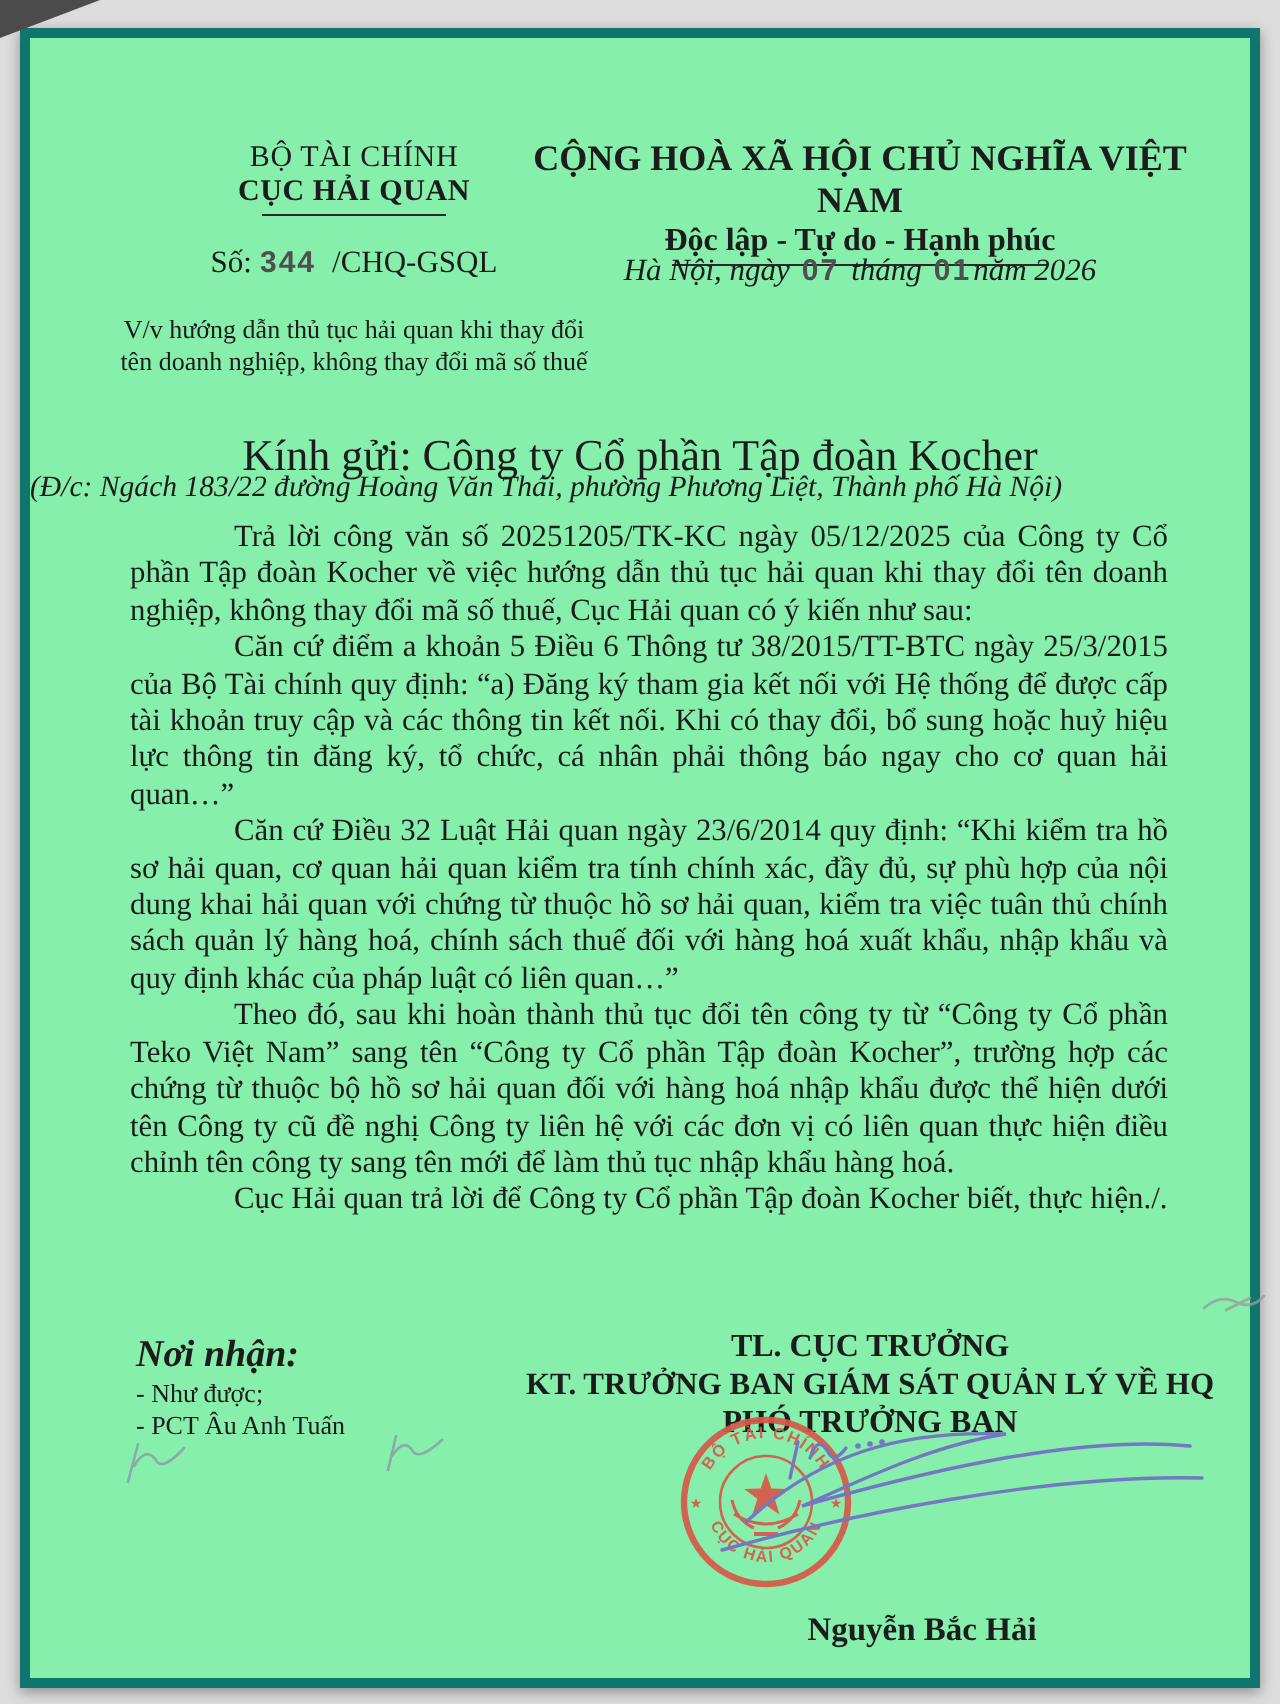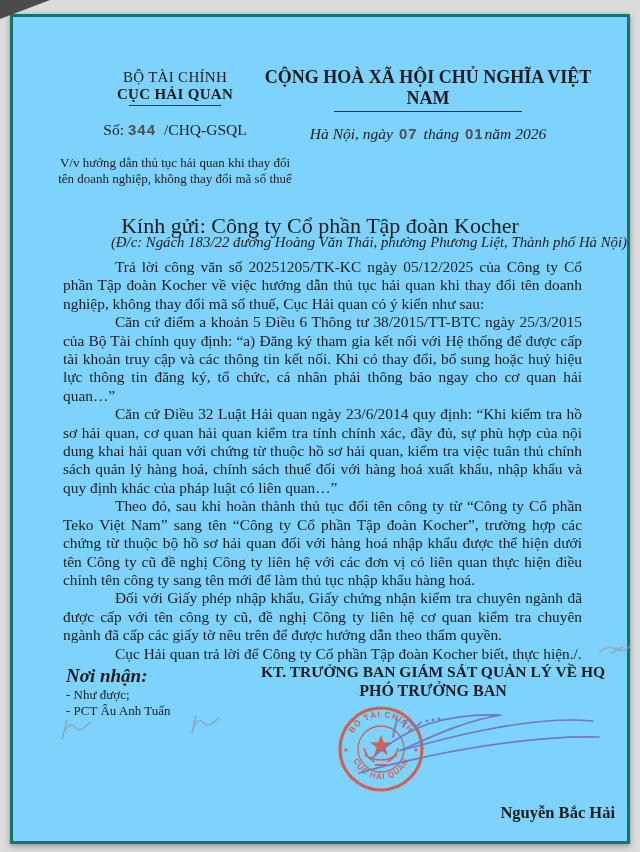--- a/index.html
+++ b/index.html
@@ -12,22 +12,22 @@
     overflow: hidden;
   }
   .scan-corner {
     position: absolute; top: 0; left: 0; z-index: 5;
     width: 0; height: 0;
     border-top: 19px solid #4b4b4b;
     border-right: 50px solid transparent;
   }
   .page {
     position: absolute; top: 14px; left: 10px; right: 10px; bottom: 8px;
-    background: #7dd3fc;
-    border: 3px solid #0f766e;
+    background: #86efac;
+    border: 5px solid #0f766e;
     box-shadow: 0 2px 6px rgba(0,0,0,.35);
   }
   .abs { position: absolute; }
 
   
   .org-block   { top: 52px;  left: 47px;  width: 230px; text-align: center; }
   .org-parent  { font-size: 15px; letter-spacing: .3px; }
   .org-name    { font-size: 15px; font-weight: bold; letter-spacing: .3px; }
   .rule        { border-top: 1.6px solid #2a2a2a; margin: 2px auto 0; }
   .rule-org    { width: 92px; }
@@ -46,38 +46,38 @@
                font-style: italic; font-size: 15.5px; white-space: nowrap; }
   .date-line .stamped { font-style: normal; }
   .d-day   { margin: 0 6px; }
   .d-month { margin-left: 6px; margin-right: 1px; }
 
   .subject { top: 138px; left: 42px; width: 240px; text-align: center;
              font-size: 13px; line-height: 15.5px; }
 
   
   .salutation { top: 196px; left: 0; width: 100%; text-align: center; font-size: 22px; }
-  .address    { top: 217px; left: 0; width: 100%; text-align: right;
+  .address    { top: 217px; left: 0; width: 100%; text-align: left;
                 font-style: italic; font-size: 14.8px; white-space: nowrap; }
 
   
   .body-text { top: 241px; left: 50px; width: 519px; }
   .bp { font-size: 15.4px; line-height: 18.4px; text-align: justify; text-indent: 52px; }
   .q  { }
 
   
   .noi-nhan { top: 648px; left: 53px; width: 200px; }
   .noi-nhan-label { font-size: 19px; font-weight: bold; font-style: italic; }
   .noi-nhan-item  { font-size: 13px; line-height: 15.5px; }
 
   .sign-title { top: 645px; left: 232px; width: 376px; text-align: center; font-weight: bold; }
   .sign-l1 { font-size: 16px;   line-height: 19px; }
   .sign-l2 { font-size: 15.5px; line-height: 19px; white-space: nowrap; }
   .sign-l3 { font-size: 16px;   line-height: 19px; }
-  .signer-name { top: 786px; left: 290px; width: 312px; text-align: right;
+  .signer-name { top: 786px; left: 290px; width: 312px; text-align: center;
                  font-size: 16.5px; font-weight: bold; }
 
   .stamp-wrap { top: 688px; left: 324px; width: 88px; height: 88px; opacity: .92; }
   .sig-wrap   { top: 680px; left: 340px; width: 252px; height: 96px; }
   .mark       { opacity: .75; }
 </style>
 </head>
 <body>
 
 <div class="scan-corner"></div>
@@ -85,20 +85,21 @@
 <div class="page">
 
   <div class="abs org-block">
     <div class="org-parent">BỘ TÀI CHÍNH</div>
     <div class="org-name">CỤC HẢI QUAN</div>
     <div class="rule rule-org"></div>
   </div>
 
   <div class="abs motto-block">
     <div class="motto1">CỘNG HOÀ XÃ HỘI CHỦ NGHĨA VIỆT NAM</div>
+    <div class="motto2">Độc lập - Tự do - Hạnh phúc</div>
     <div class="rule rule-motto"></div>
   </div>
 
   <div class="abs num-line">
     <span>Số:</span><span class="stamped">344</span><span>/CHQ-GSQL</span>
   </div>
 
   <div class="abs date-line">
     <span>Hà Nội, ngày</span><span class="stamped d-day">07</span><span>tháng</span><span class="stamped d-month">01</span><span>năm 2026</span>
   </div>
@@ -106,21 +107,20 @@
   <div class="abs subject">V/v hướng dẫn thủ tục hải quan khi thay đổi tên doanh nghiệp, không thay đổi mã số thuế</div>
 
   <div class="abs salutation">Kính gửi: Công ty Cổ phần Tập đoàn Kocher</div>
   <div class="abs address">(Đ/c: Ngách 183/22 đường Hoàng Văn Thái, phường Phương Liệt, Thành phố Hà Nội)</div>
 
   <div class="abs body-text">
     <p class="bp">Trả lời công văn số 20251205/TK-KC ngày 05/12/2025 của Công ty Cổ phần Tập đoàn Kocher về việc hướng dẫn thủ tục hải quan khi thay đổi tên doanh nghiệp, không thay đổi mã số thuế, Cục Hải quan có ý kiến như sau:</p>
     <p class="bp"><span>Căn cứ điểm a khoản 5 Điều 6 Thông tư 38/2015/TT-BTC ngày 25/3/2015 của Bộ Tài chính quy định: </span><span class="q">“a) Đăng ký tham gia kết nối với Hệ thống để được cấp tài khoản truy cập và các thông tin kết nối. Khi có thay đổi, bổ sung hoặc huỷ hiệu lực thông tin đăng ký, tổ chức, cá nhân phải thông báo ngay cho cơ quan hải quan…”</span></p>
     <p class="bp"><span>Căn cứ Điều 32 Luật Hải quan ngày 23/6/2014 quy định: </span><span class="q">“Khi kiểm tra hồ sơ hải quan, cơ quan hải quan kiểm tra tính chính xác, đầy đủ, sự phù hợp của nội dung khai hải quan với chứng từ thuộc hồ sơ hải quan, kiểm tra việc tuân thủ chính sách quản lý hàng hoá, chính sách thuế đối với hàng hoá xuất khẩu, nhập khẩu và quy định khác của pháp luật có liên quan…”</span></p>
     <p class="bp"><span>Theo đó, sau khi hoàn thành thủ tục đổi tên công ty từ </span><span class="q">“Công ty Cổ phần Teko Việt Nam”</span><span> sang tên </span><span class="q">“Công ty Cổ phần Tập đoàn Kocher”</span><span>, trường hợp các chứng từ thuộc bộ hồ sơ hải quan đối với hàng hoá nhập khẩu được thể hiện dưới tên Công ty cũ đề nghị Công ty liên hệ với các đơn vị có liên quan thực hiện điều chỉnh tên công ty sang tên mới để làm thủ tục nhập khẩu hàng hoá.</span></p>
-    <p class="bp">Đối với Giấy phép nhập khẩu, Giấy chứng nhận kiểm tra chuyên ngành đã được cấp với tên công ty cũ, đề nghị Công ty liên hệ cơ quan kiểm tra chuyên ngành đã cấp các giấy tờ nêu trên để được hướng dẫn theo thẩm quyền.</p>
     <p class="bp">Cục Hải quan trả lời để Công ty Cổ phần Tập đoàn Kocher biết, thực hiện./.</p>
   </div>
 
   <svg class="abs mark" style="top:624px; left:586px;" width="34" height="16" viewBox="0 0 34 16">
     <path d="M 1,11 q 8,-7 16,-3 t 14,-3 M 12,12 l 12,-6" stroke="#9a9a9a" stroke-width="1.4" fill="none" stroke-linecap="round"></path>
   </svg>
 
   <div class="abs noi-nhan">
     <div class="noi-nhan-label">Nơi nhận:</div>
     <div class="noi-nhan-item">- Như được;</div>
@@ -128,20 +128,21 @@
   </div>
 
   <svg class="abs mark" style="top:700px; left:46px;" width="38" height="26" viewBox="0 0 38 26">
     <path d="M 3,22 L 8,3 M 6,14 q 6,-10 11,-3 q 3,6 14,-6" stroke="#8b93a8" stroke-width="1.3" fill="none" stroke-linecap="round"></path>
   </svg>
   <svg class="abs mark" style="top:696px; left:176px;" width="34" height="24" viewBox="0 0 34 24">
     <path d="M 3,20 L 7,3 M 5,13 q 6,-9 10,-3 q 3,6 15,-5" stroke="#8b93a8" stroke-width="1.3" fill="none" stroke-linecap="round"></path>
   </svg>
 
   <div class="abs sign-title">
+    <div class="sign-l1">TL. CỤC TRƯỞNG</div>
     <div class="sign-l2">KT. TRƯỞNG BAN GIÁM SÁT QUẢN LÝ VỀ HQ</div>
     <div class="sign-l3">PHÓ TRƯỞNG BAN</div>
   </div>
 
   <svg class="abs stamp-wrap" viewBox="0 0 88 88">
     <defs>
       <path id="arcTop" d="M 12,44 A 32,32 0 1,1 76,44"></path>
       <path id="arcBot" d="M 14,44 A 30,30 0 1,0 74,44"></path>
     </defs>
     <circle cx="44" cy="44" r="41" fill="none" stroke="#d9584a" stroke-width="3.2"></circle>

